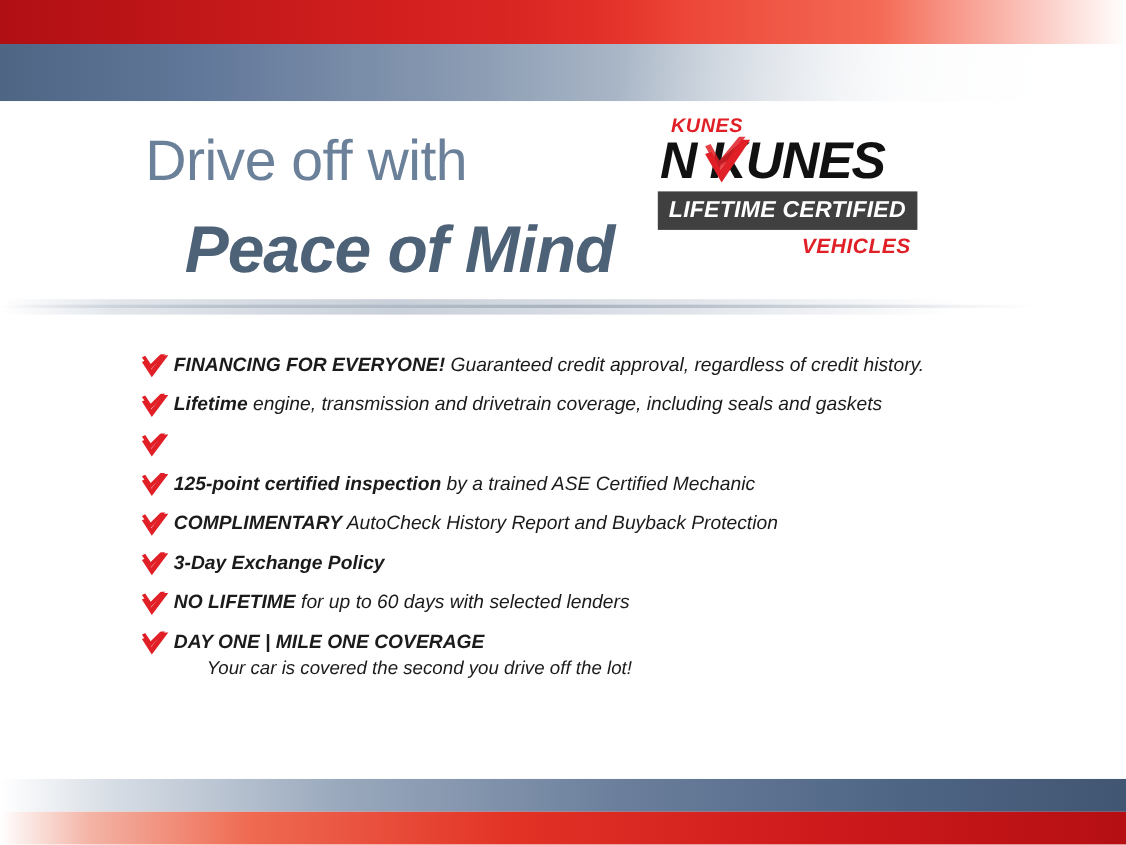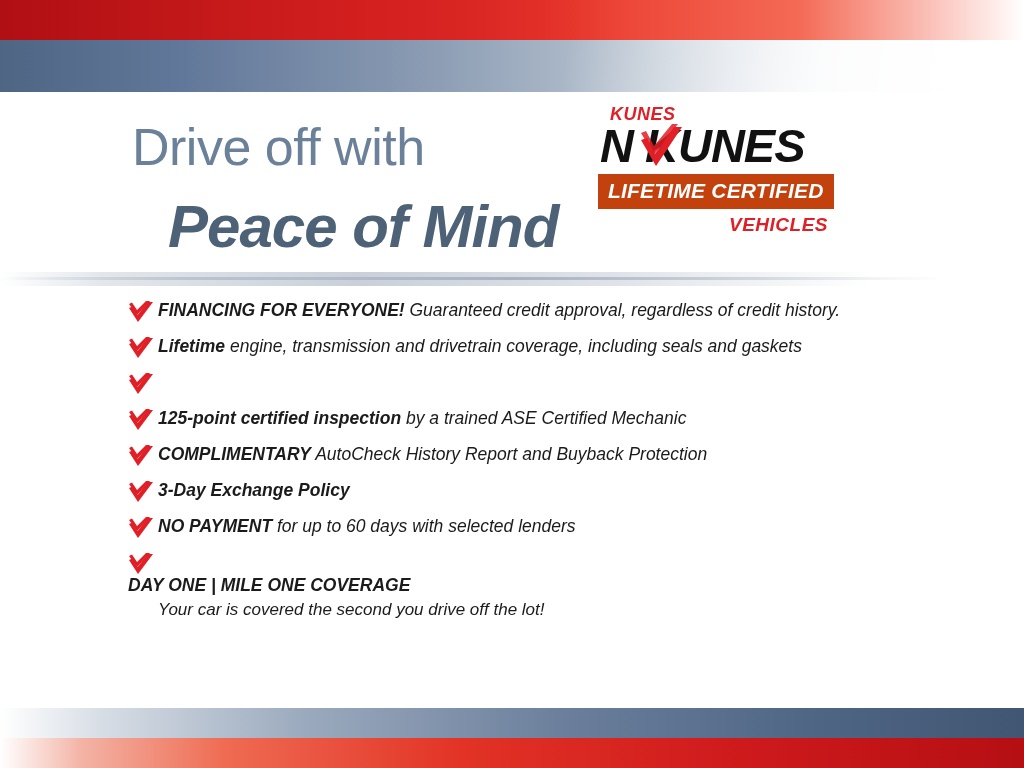--- a/index.html
+++ b/index.html
@@ -87,52 +87,52 @@
   .logo .nofear {
     position: absolute; left: 6px; top: 18px;
     font-size: 47px; font-weight: bold; font-style: italic; color: #111;
     letter-spacing: -1px; line-height: 1;
   }
   .logo .check-in-word {
     position: absolute; left: 44px; top: 20px; width: 46px; height: 46px;
   }
   .logo .lifetime {
     position: absolute; left: 4px; top: 70px;
-    background: #c2410c; color: #fff;
+    background: #404040; color: #fff;
     font-size: 21px; font-weight: bold; font-style: italic;
     padding: 5px 10px 6px 10px; letter-spacing: 0.2px;
     white-space: nowrap;
   }
   .logo .vehicles {
     position: absolute; right: 6px; top: 110px;
     font-size: 19px; font-weight: bold; font-style: italic; color: #e01f26;
     letter-spacing: 0.5px;
   }
 
   
   .bullets {
-    position: absolute; left: 128px; top: 300px; width: 830px;
+    position: absolute; left: 128px; top: 321px; width: 830px;
   }
   .bullet {
     display: flex; align-items: flex-start;
     margin-bottom: 13px;
   }
   .bullet .mark {
     flex: 0 0 auto; width: 26px; height: 22px; margin-right: 4px; margin-top: 1px;
   }
   .bullet .txt {
     font-size: 17.5px; font-style: italic; color: #1b1b1b;
     line-height: 1.18; white-space: nowrap;
   }
   .bullet .txt b { font-weight: bold; }
   .bullet .sub {
     display: block; font-size: 17px; font-style: italic; color: #1b1b1b;
     margin-top: 4px; margin-left: 30px; font-weight: normal;
   }
-  .bullet.tall { margin-bottom: 4px; flex-direction: column; }
+  .bullet.tall { margin-bottom: 4px; }
 </style>
 </head>
 <body>
 
 <div class="page">
 
   <div class="top-band">
     <div class="top-red"></div>
     <div class="top-red-dark"></div>
     <div class="top-slate"></div>
@@ -221,21 +221,21 @@
       <span class="txt"><b>3-Day Exchange Policy</b><span></span></span>
     </div>
 
     <div class="bullet">
       <span class="mark">
         <svg viewBox="0 0 26 22" width="26" height="22" aria-hidden="true">
           <path d="M1 7 L10 21 L25 1 L20 1 L9.5 14 L4.5 5.5 Z" fill="#e01f26"></path>
           <path d="M1 3 L9 14 L23 -1 L19 -1 L9 9 L4 1.5 Z" fill="#e01f26"></path>
         </svg>
       </span>
-      <span class="txt"><b>NO PAYMENT</b><span> for up to 60 days with selected lenders</span></span>
+      <span class="txt"><b>NO LIFETIME</b><span> for up to 60 days with selected lenders</span></span>
     </div>
 
     <div class="bullet tall">
       <span class="mark">
         <svg viewBox="0 0 26 22" width="26" height="22" aria-hidden="true">
           <path d="M1 7 L10 21 L25 1 L20 1 L9.5 14 L4.5 5.5 Z" fill="#e01f26"></path>
           <path d="M1 3 L9 14 L23 -1 L19 -1 L9 9 L4 1.5 Z" fill="#e01f26"></path>
         </svg>
       </span>
       <span class="txt"><b>DAY ONE | MILE ONE COVERAGE</b><span class="sub">Your car is covered the second you drive off the lot!</span></span>

